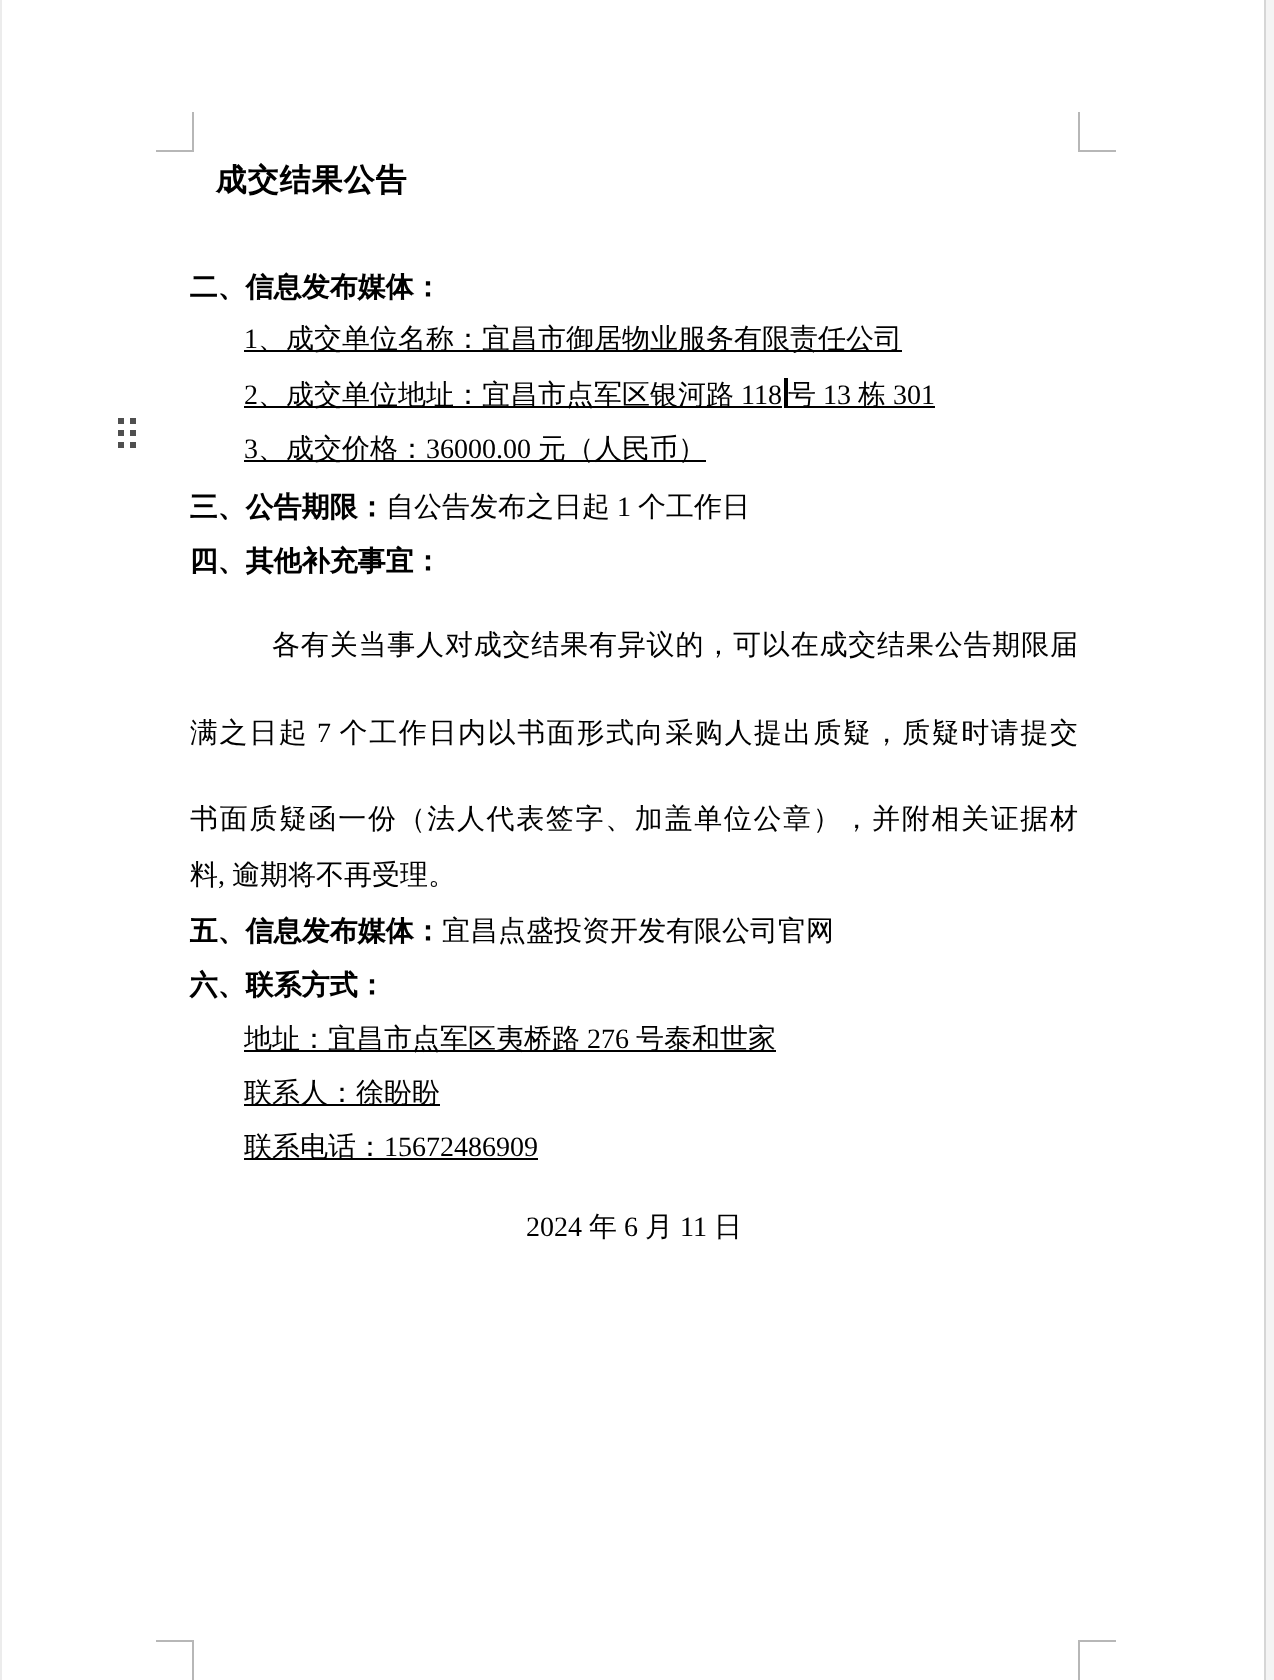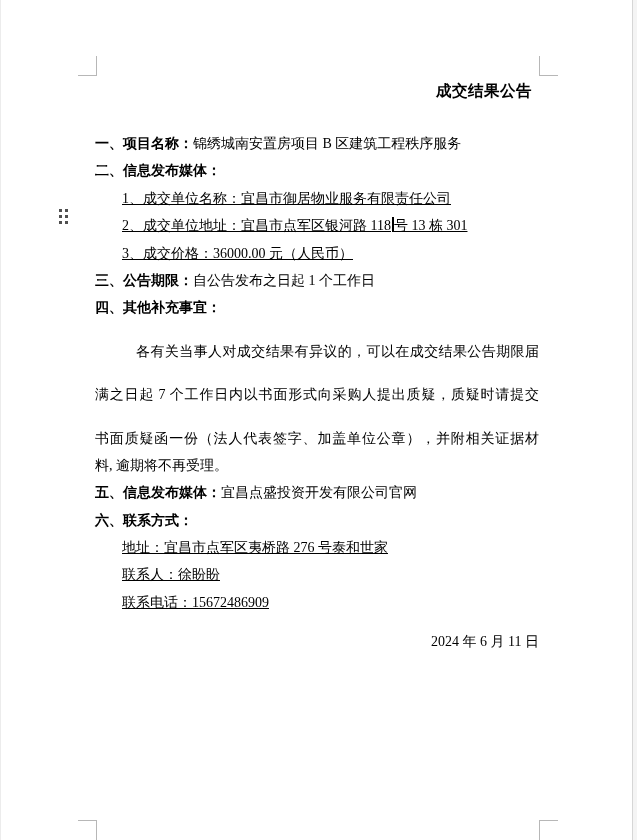--- a/index.html
+++ b/index.html
@@ -30,40 +30,40 @@
     display:grid;
     grid-template-columns:2.5px 2.5px;
     grid-template-rows:2.5px 2.5px 2.5px;
     column-gap:3.5px; row-gap:3.5px;
     cursor:grab;
   }
   .drag-handle i { display:block; width:2.5px; height:2.5px; background:#4f4f4f; }
 
   
   .doc-title {
-    position:absolute; left:90px; top:83px; width:442px;
-    text-align:right;
+    position:absolute; left:108px; top:83px; width:442px;
+    text-align:left;
     font-family:"Liberation Sans","DejaVu Sans",sans-serif;
     font-weight:bold;
     font-size:15.5px; line-height:16px;
     letter-spacing:0.5px;
   }
   .doc-body {
     position:absolute; left:95px; top:130px; width:444px;
     font-size:14px;
   }
   .line { height:27.4px; line-height:27.4px; white-space:pre; }
   .line .b {
     font-family:"Liberation Sans","DejaVu Sans",sans-serif;
     font-weight:bold;
   }
   .ind1 { padding-left:27px;text-decoration:underline; }
   .indent-first { padding-left:41px; }
   .just { white-space:normal; text-align:justify; text-align-last:justify;margin-top:16px; }
-  .date-line { text-align:right; margin-top:12px; }
+  .date-line { text-align:center; margin-top:12px; }
 
   .caret {
     display:inline-block;
     width:2px; height:15px;
     background:#000;
     vertical-align:-2px;
     margin-left:1px;
   }
 </style>
 </head>
@@ -83,21 +83,20 @@
     <i></i>
     <i></i>
     <i></i>
     <i></i>
     <i></i>
 </div>
 
 <div class="doc-title">成交结果公告</div>
 
 <div class="doc-body">
-  <div class="line"><span class="b">一、项目名称：</span><span>锦绣城南安置房项目 B 区建筑工程秩序服务</span></div>
   <div class="line"><span class="b">二、信息发布媒体：</span></div>
   <div class="line ind1"><span>1、成交单位名称：宜昌市御居物业服务有限责任公司</span></div>
   <div class="line ind1"><span>2、成交单位地址：宜昌市点军区银河路 118</span><span class="caret"></span><span>号 13 栋 301</span></div>
   <div class="line ind1"><span>3、成交价格：36000.00 元（人民币）</span></div>
   <div class="line"><span class="b">三、公告期限：</span><span>自公告发布之日起 1 个工作日</span></div>
   <div class="line"><span class="b">四、其他补充事宜：</span></div>
   <div class="line indent-first just"><span>各有关当事人对成交结果有异议的，可以在成交结果公告期限届</span></div>
   <div class="line just"><span>满之日起 7 个工作日内以书面形式向采购人提出质疑，质疑时请提交</span></div>
   <div class="line just"><span>书面质疑函一份（法人代表签字、加盖单位公章），并附相关证据材</span></div>
   <div class="line"><span>料, 逾期将不再受理。</span></div>

